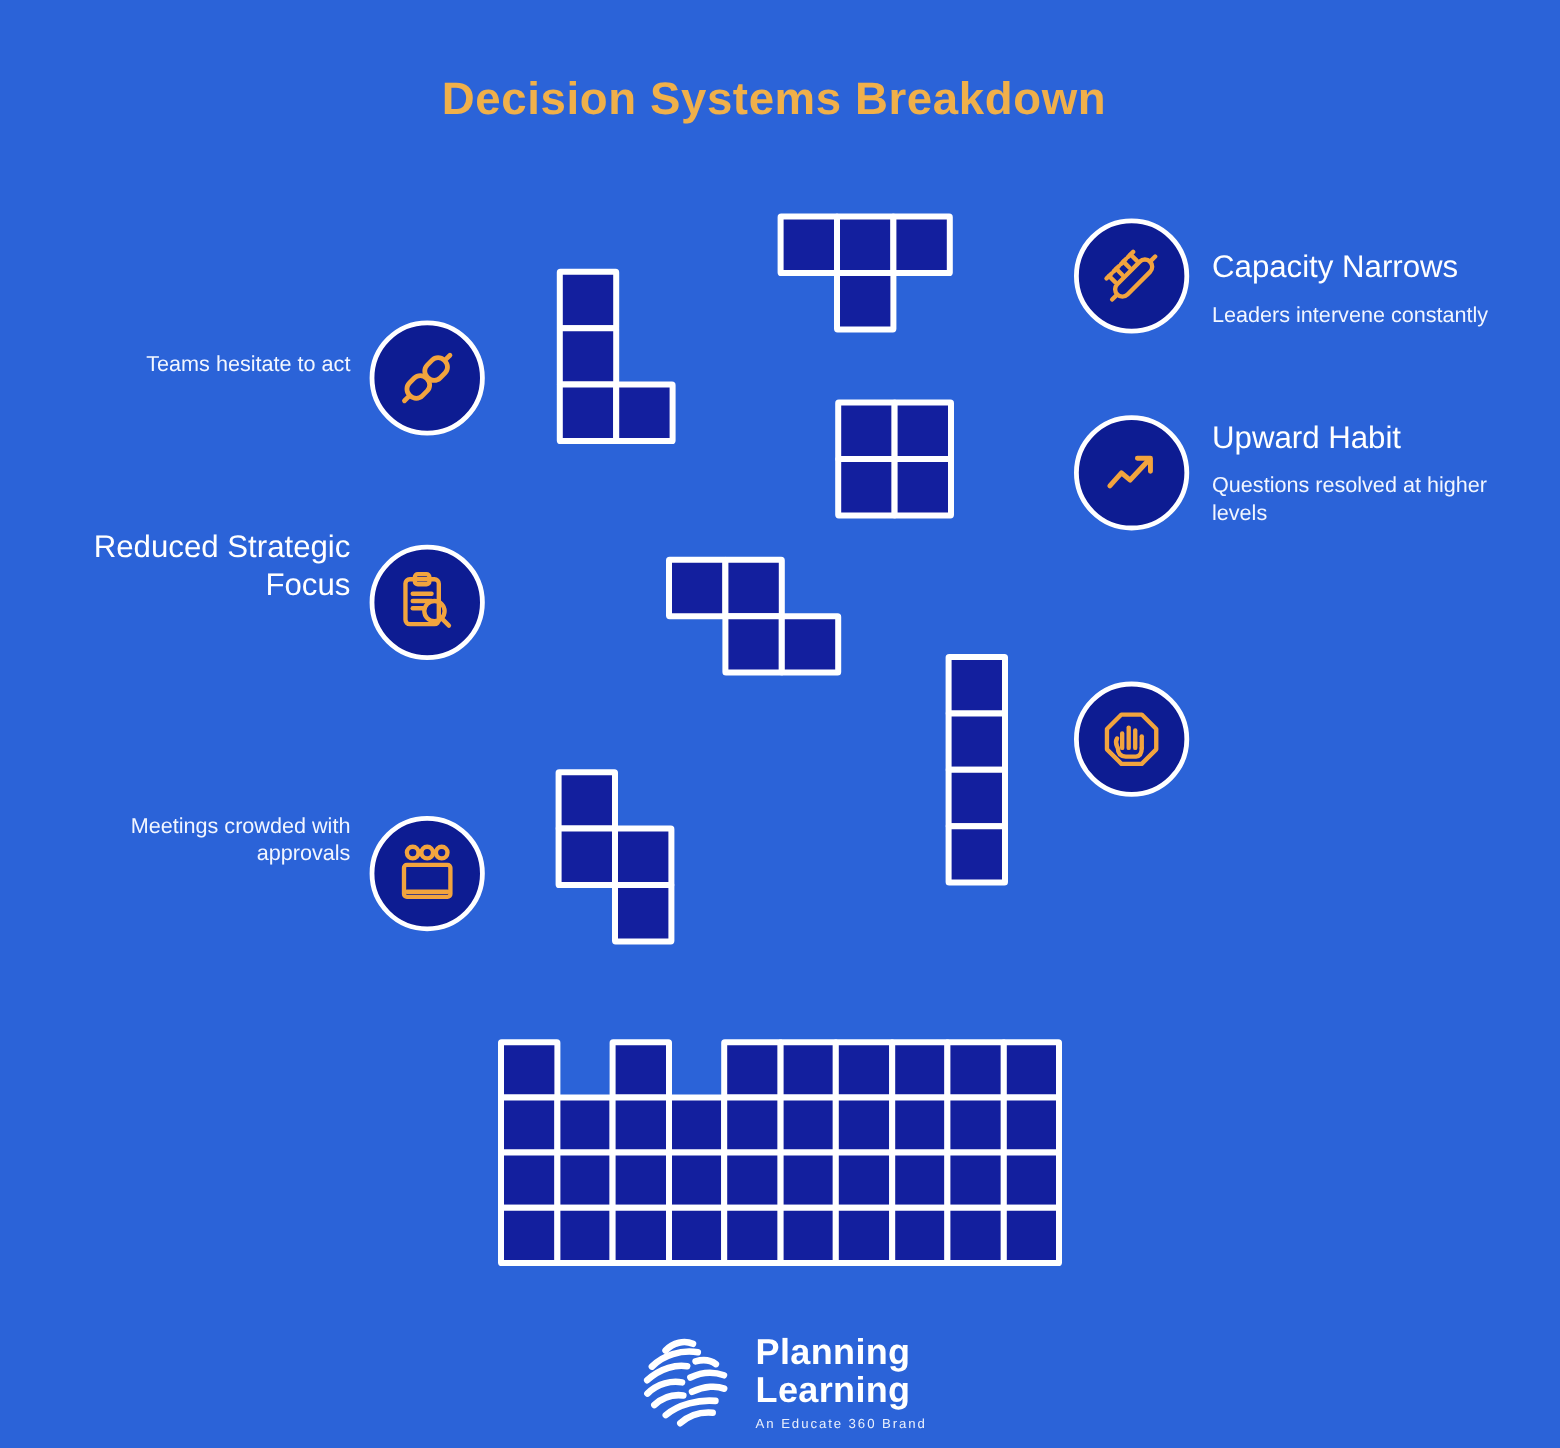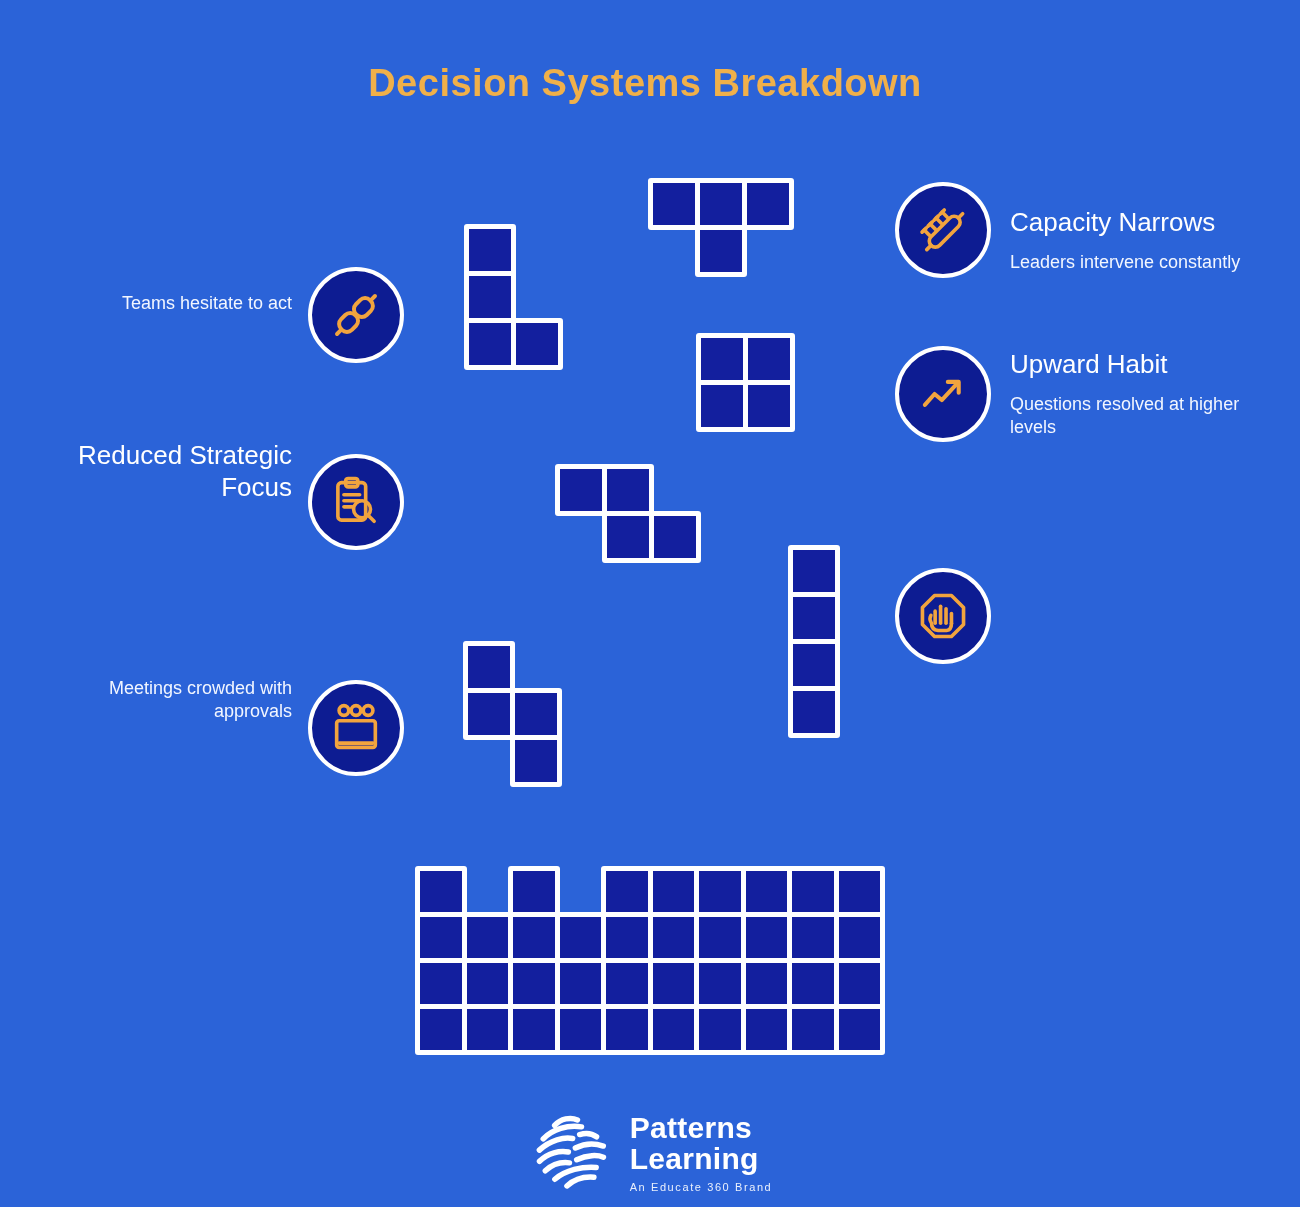--- a/index.html
+++ b/index.html
@@ -212,19 +212,19 @@
           <path d="M11 40 C22 34 34 35 42 39"></path> 
             <path d="M50 37 C61 35 71 38 78 43"></path>
           <path d="M14 51 C24 46 33 47 40 50"></path> 
             <path d="M48 49 C60 47 70 50 75 54"></path>
           <path d="M21 62 C34 56 52 57 65 62"></path>
           <path d="M31 72 C41 67 52 68 60 71"></path>
         </g>
       </svg>
     </div>
     <div class="brand-text">
-      <div class="brand-line">Patterns</div>
+      <div class="brand-line">Planning</div>
       <div class="brand-line">Learning</div>
       <div class="brand-tagline">An Educate 360 Brand</div>
     </div>
   </div>
 
 </div>
 
 </body></html>

